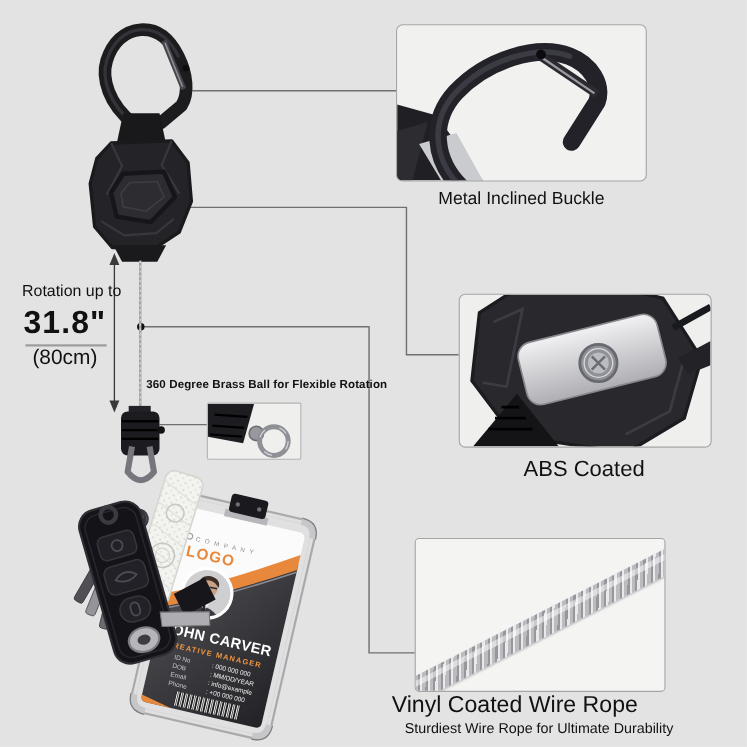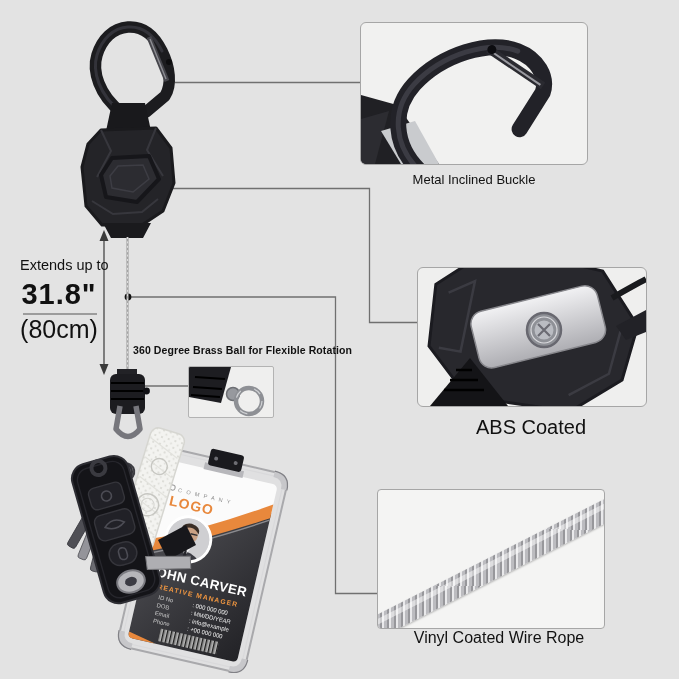--- a/index.html
+++ b/index.html
@@ -16,27 +16,27 @@
     border-radius:6px;overflow:hidden;
   }
   .mini{
     position:absolute;background:#efefee;border:1px solid #b3b3b3;
     overflow:hidden;border-radius:2px;
   }
   
   .m-intro{left:20px;top:257px;width:78px;font-size:14.5px;}
   .m-value{left:14px;top:278px;width:90px;font-size:29px;font-weight:bold;letter-spacing:1px;}
   .m-rule{left:23px;top:313px;width:74px;height:2px;background:#9c9c9c;}
-  .m-unit{left:14px;top:315px;width:90px;font-size:25px;}
+  .m-unit{left:14px;top:315px;width:90px;font-size:19px;}
   
   .rot-note{left:133px;top:344px;font-size:10.5px;letter-spacing:.1px;font-weight:bold;}
   
-  .buckle-lbl{left:364px;top:172px;width:220px;font-size:13px;}
+  .buckle-lbl{left:364px;top:172px;width:220px;font-size:16px;}
   .abs-lbl{left:420px;top:416px;width:222px;font-size:20px;}
-  .rope-lbl{left:376px;top:629px;width:246px;font-size:16px;}
+  .rope-lbl{left:345px;top:629px;width:246px;font-size:21px;}
   .rope-sub{left:352px;top:654px;width:276px;font-size:13px;}
   
   .inset-buckle{left:360px;top:22px;width:226px;height:141px;}
   .inset-abs{left:417px;top:267px;width:228px;height:138px;background:#efefee;}
   .inset-rope{left:377px;top:489px;width:226px;height:138px;background:#f4f4f3;border-radius:4px;}
   .mini-ball{left:188px;top:366px;width:84px;height:50px;}
   
   .rope-core{
     position:absolute;left:-55px;top:62px;width:360px;height:22px;
     transform:rotate(-27deg);border-radius:3px;
@@ -297,24 +297,25 @@
   <div class="mini mini-ball">
     <svg width="84" height="50" viewBox="0 0 84 50">
       <polygon points="0,0 42,0 32,36 0,30" fill="#1d1d21"></polygon>
       <path d="M 6 10 L 36 12 M 4 20 L 33 22 M 2 28 L 31 30" stroke="#000" stroke-width="2"></path>
       <circle cx="44" cy="27" r="6.5" fill="#97999e" stroke="#6d6f74" stroke-width="1.5"></circle>
       <circle cx="60" cy="34" r="13" fill="none" stroke="#8e9095" stroke-width="4.5"></circle>
       <circle cx="60" cy="34" r="13" fill="none" stroke="#cfd1d4" stroke-width="1.2" stroke-dasharray="8 14"></circle>
     </svg>
   </div>
 
-  <div class="lbl m-intro center">Extends up to</div>
+  <div class="lbl m-intro center">Rotation up to</div>
   <div class="lbl m-value center">31.8"</div>
   <div class="abs m-rule"></div>
   <div class="lbl m-unit center">(80cm)</div>
 
   <div class="lbl rot-note">360 Degree Brass Ball for Flexible Rotation</div>
 
   <div class="lbl buckle-lbl center">Metal Inclined Buckle</div>
   <div class="lbl abs-lbl center">ABS Coated</div>
   <div class="lbl rope-lbl center">Vinyl Coated Wire Rope</div>
+  <div class="lbl rope-sub center">Sturdiest Wire Rope for Ultimate Durability</div>
 
 </div>
 
 </body></html>

